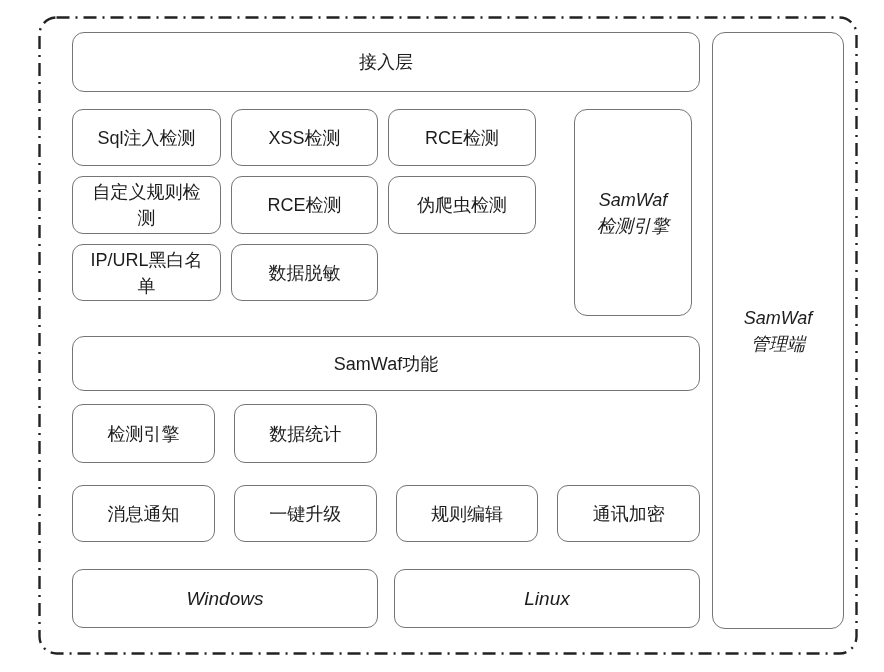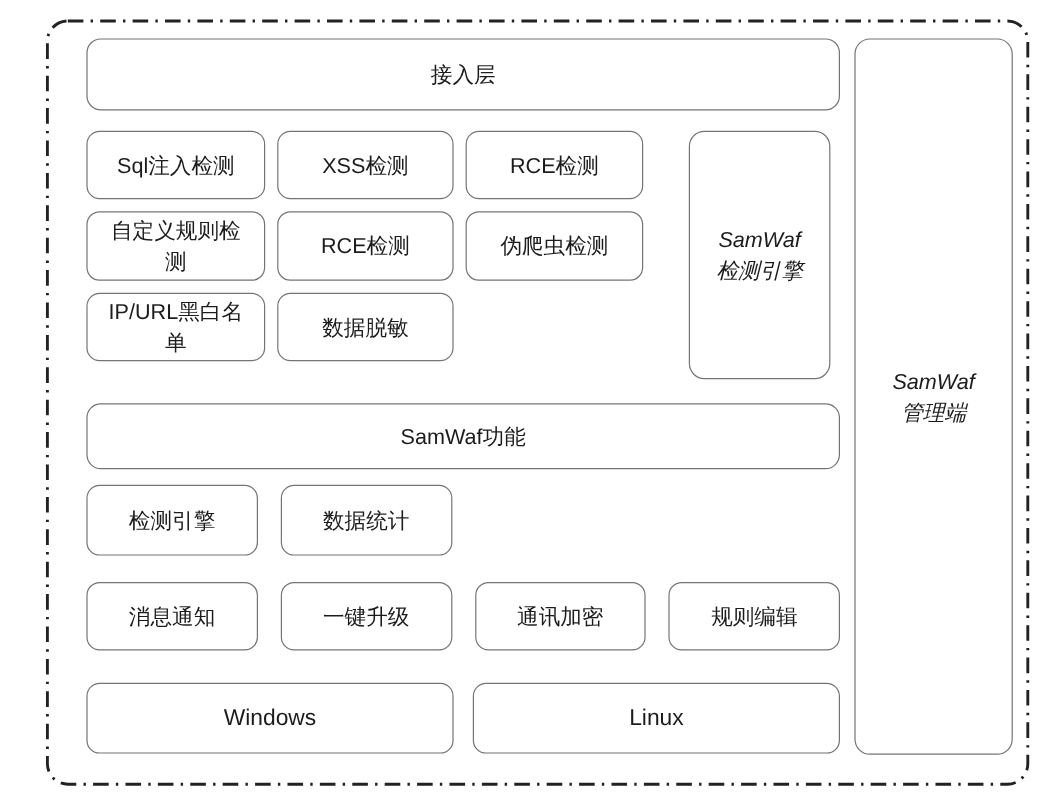--- a/index.html
+++ b/index.html
@@ -91,20 +91,21 @@
   }
   .feat-grid.row5 {
     grid-template-rows: 57px;
     margin-bottom: 27px;
   }
   .platform-grid {
     display: grid;
     grid-template-columns: 1fr 1fr;
     grid-template-rows: 59px;
     column-gap: 16px;
+    font-style: italic;
   }
   .platform-grid .box {
     font-size: 19px;
   }
   .mgmt {
     width: 132px;
     height: 597px;
     border-radius: 13px;
   }
   .two-line span {
@@ -176,24 +177,24 @@
       </div>
 
       <div class="feat-grid row5">
         <div class="box">
           <span>消息通知</span>
         </div>
         <div class="box">
           <span>一键升级</span>
         </div>
         <div class="box">
+          <span>规则编辑</span>
+        </div>
+        <div class="box">
           <span>通讯加密</span>
-        </div>
-        <div class="box">
-          <span>规则编辑</span>
         </div>
       </div>
 
       <div class="platform-grid">
         <div class="box">
           <span>Windows</span>
         </div>
         <div class="box">
           <span>Linux</span>
         </div>

